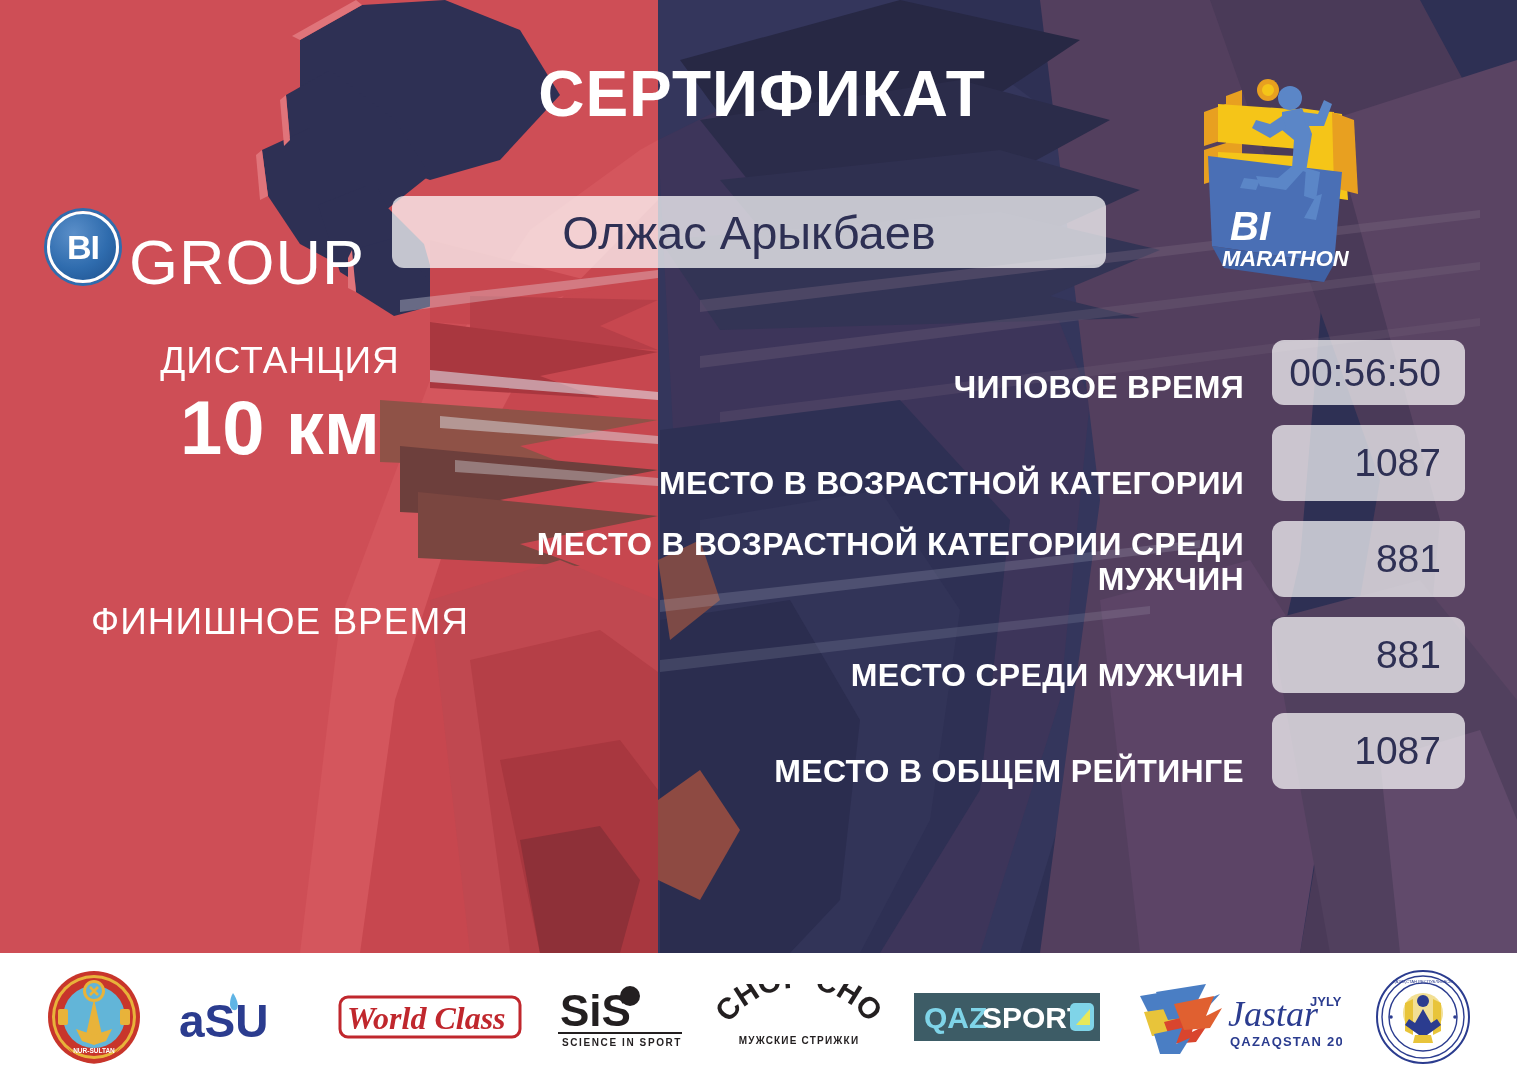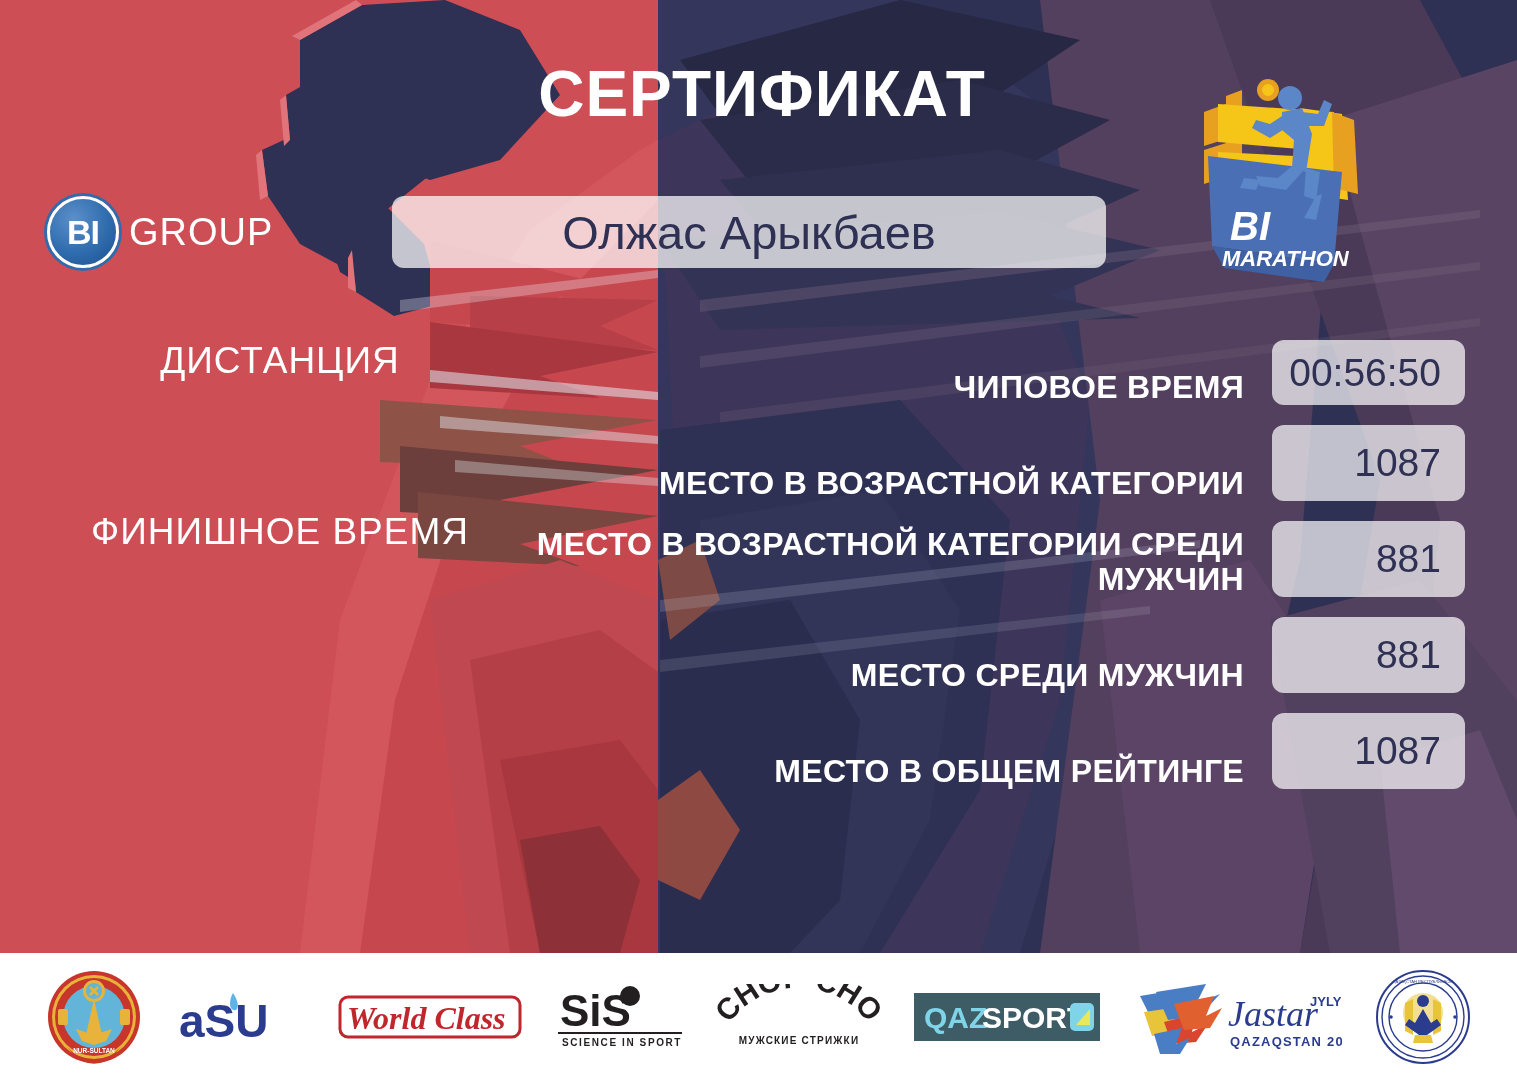--- a/index.html
+++ b/index.html
@@ -47,22 +47,22 @@
   .bi-mark {
     width:72px; height:72px; border-radius:50%;
     background:radial-gradient(circle at 36% 30%, #5b8fc9 0%, #2f6cae 55%, #1d4f8c 100%);
     border:3px solid #ffffff;
     box-shadow:0 0 0 3px #2f6cae;
     display:flex; align-items:center; justify-content:center;
     color:#fff; font-weight:bold; font-size:34px; letter-spacing:-1px;
     font-family:"Liberation Sans", sans-serif;
   }
   .bi-word {
-    color:#ffffff; font-size:38px; font-weight:400;
-    letter-spacing:1px; font-family:"Liberation Sans", sans-serif;
+    color:#ffffff; font-size:63px; font-weight:400;
+    letter-spacing:1px; font-family:"Liberation Sans", sans-serif;margin-top:30px;
   }
 
   
   .title {
     position:absolute; left:392px; top:62px; width:740px;
     text-align:center;
     color:#ffffff;
     font-size:64px; font-weight:bold; letter-spacing:1px;
     line-height:1.0;
     font-family:"Liberation Sans", sans-serif;
@@ -252,20 +252,21 @@
       <path d="M78,112 L62,110 L58,120 L74,122 Z"></path>
     </g>
 
     <text x="48" y="172" font-family="Liberation Sans, sans-serif" font-size="40" font-weight="bold" font-style="italic" fill="#ffffff">BI</text>
     <text x="40" y="198" font-family="Liberation Sans, sans-serif" font-size="22" font-weight="bold" font-style="italic" fill="#ffffff">MARATHON</text>
   </svg>
 
   <div class="leftcol">
     <div class="lblock">
       <div class="lbl-label">ДИСТАНЦИЯ</div>
+      <div class="lbl-value">10 км</div>
     </div>
     <div class="spacer"></div>
     <div class="lblock">
       <div class="lbl-label">ФИНИШНОЕ ВРЕМЯ</div>
     </div>
   </div>
 
   <div class="rightcol">
 
     <div class="row">

